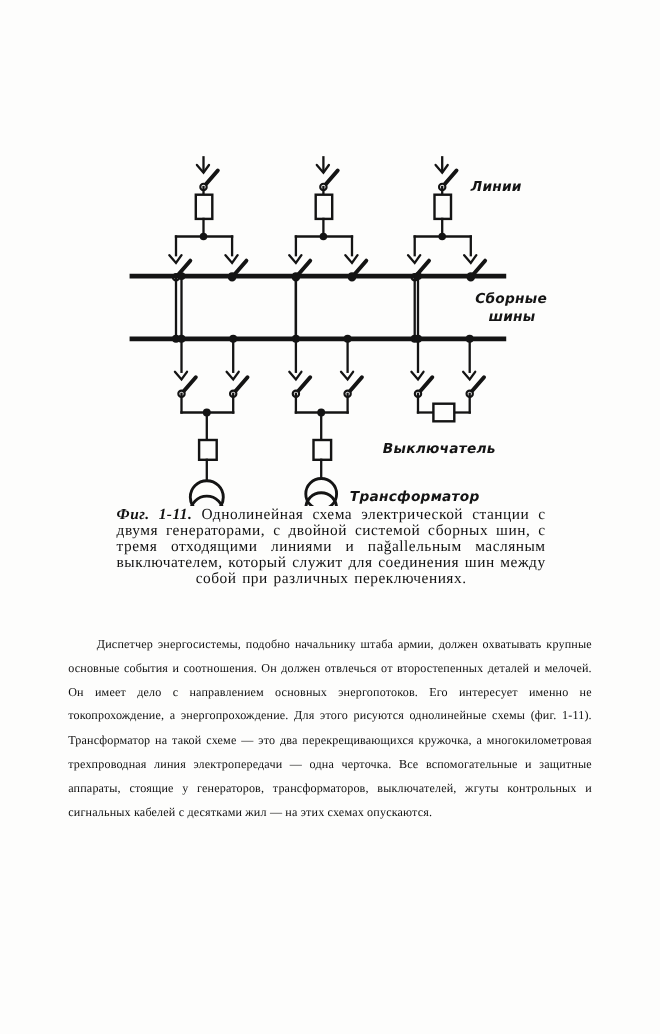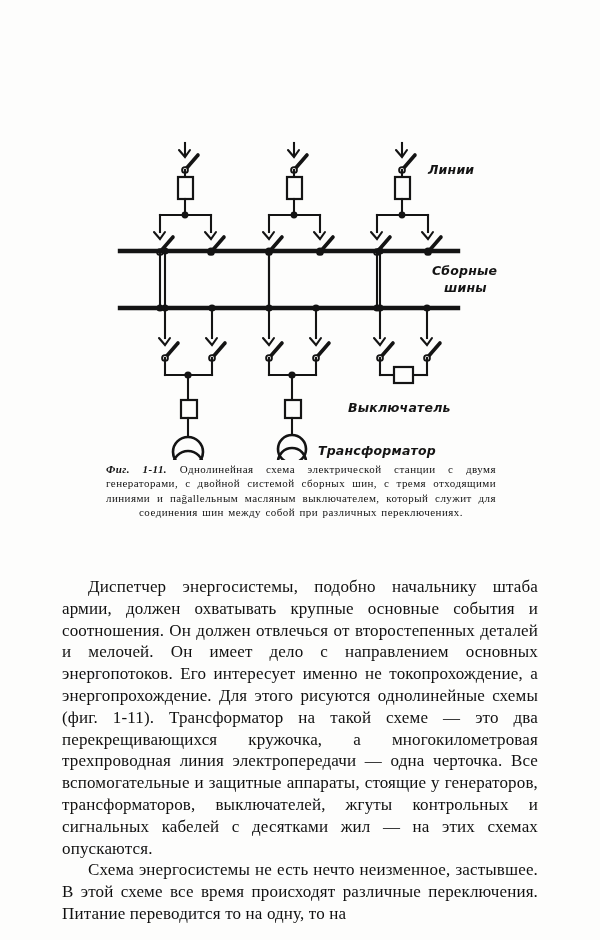--- a/index.html
+++ b/index.html
@@ -37,21 +37,21 @@
     fill: #141414;
     letter-spacing: 0.2px;
   }
   
   .caption {
     position: absolute;
     left: 106px;
     top: 462px;
     width: 390px;
     font-family: "Liberation Serif", serif;
-    font-size: 11px;
+    font-size: 14px;
     line-height: 14.4px;
     text-align: justify;
     text-align-last: center;
     letter-spacing: 0.45px;
     word-spacing: 1.2px;
     color: #121212;
   }
   .caption .figno {
     font-style: italic;
     font-weight: bold;
@@ -61,21 +61,21 @@
   .body-text {
     position: absolute;
     left: 62px;
     top: 576px;
     width: 476px;
   }
   .body-text p {
     margin: 0;
     text-indent: 26px;
     font-family: "Liberation Serif", serif;
-    font-size: 17px;
+    font-size: 11px;
     line-height: 21.8px;
     text-align: justify;
     color: #101010;
     letter-spacing: 0.15px;
   }
   .body-text p + p { margin-top: 0; }
 </style>
 </head>
 <body>
 
@@ -251,16 +251,15 @@
     </svg>
   </div>
 
   <div class="caption">
     <span class="figno">Фиг. 1-11.</span>
     <span class="capbody">Однолинейная схема электрической станции с двумя генераторами, с двойной системой сборных шин, с тремя отходящими линиями и паğallельным масляным выключателем, который служит для соединения шин между собой при различных переключениях.</span>
   </div>
 
   <div class="body-text">
     <p>Диспетчер энергосистемы, подобно начальнику штаба армии, должен охватывать крупные основные события и соотношения. Он должен отвлечься от второстепенных деталей и мелочей. Он имеет дело с направлением основных энергопотоков. Его интересует именно не токопрохождение, а энергопрохождение. Для этого рисуются однолинейные схемы (фиг. 1-11). Трансформатор на такой схеме — это два перекрещивающихся кружочка, а многокилометровая трехпроводная линия электропередачи — одна черточка. Все вспомогательные и защитные аппараты, стоящие у генераторов, трансформаторов, выключателей, жгуты контрольных и сигнальных кабелей с десятками жил — на этих схемах опускаются.</p>
-    <p>Схема энергосистемы не есть нечто неизменное, застывшее. В этой схеме все время происходят различные переключения. Питание переводится то на одну, то на</p>
   </div>
 
 </div>
 
 </body></html>

